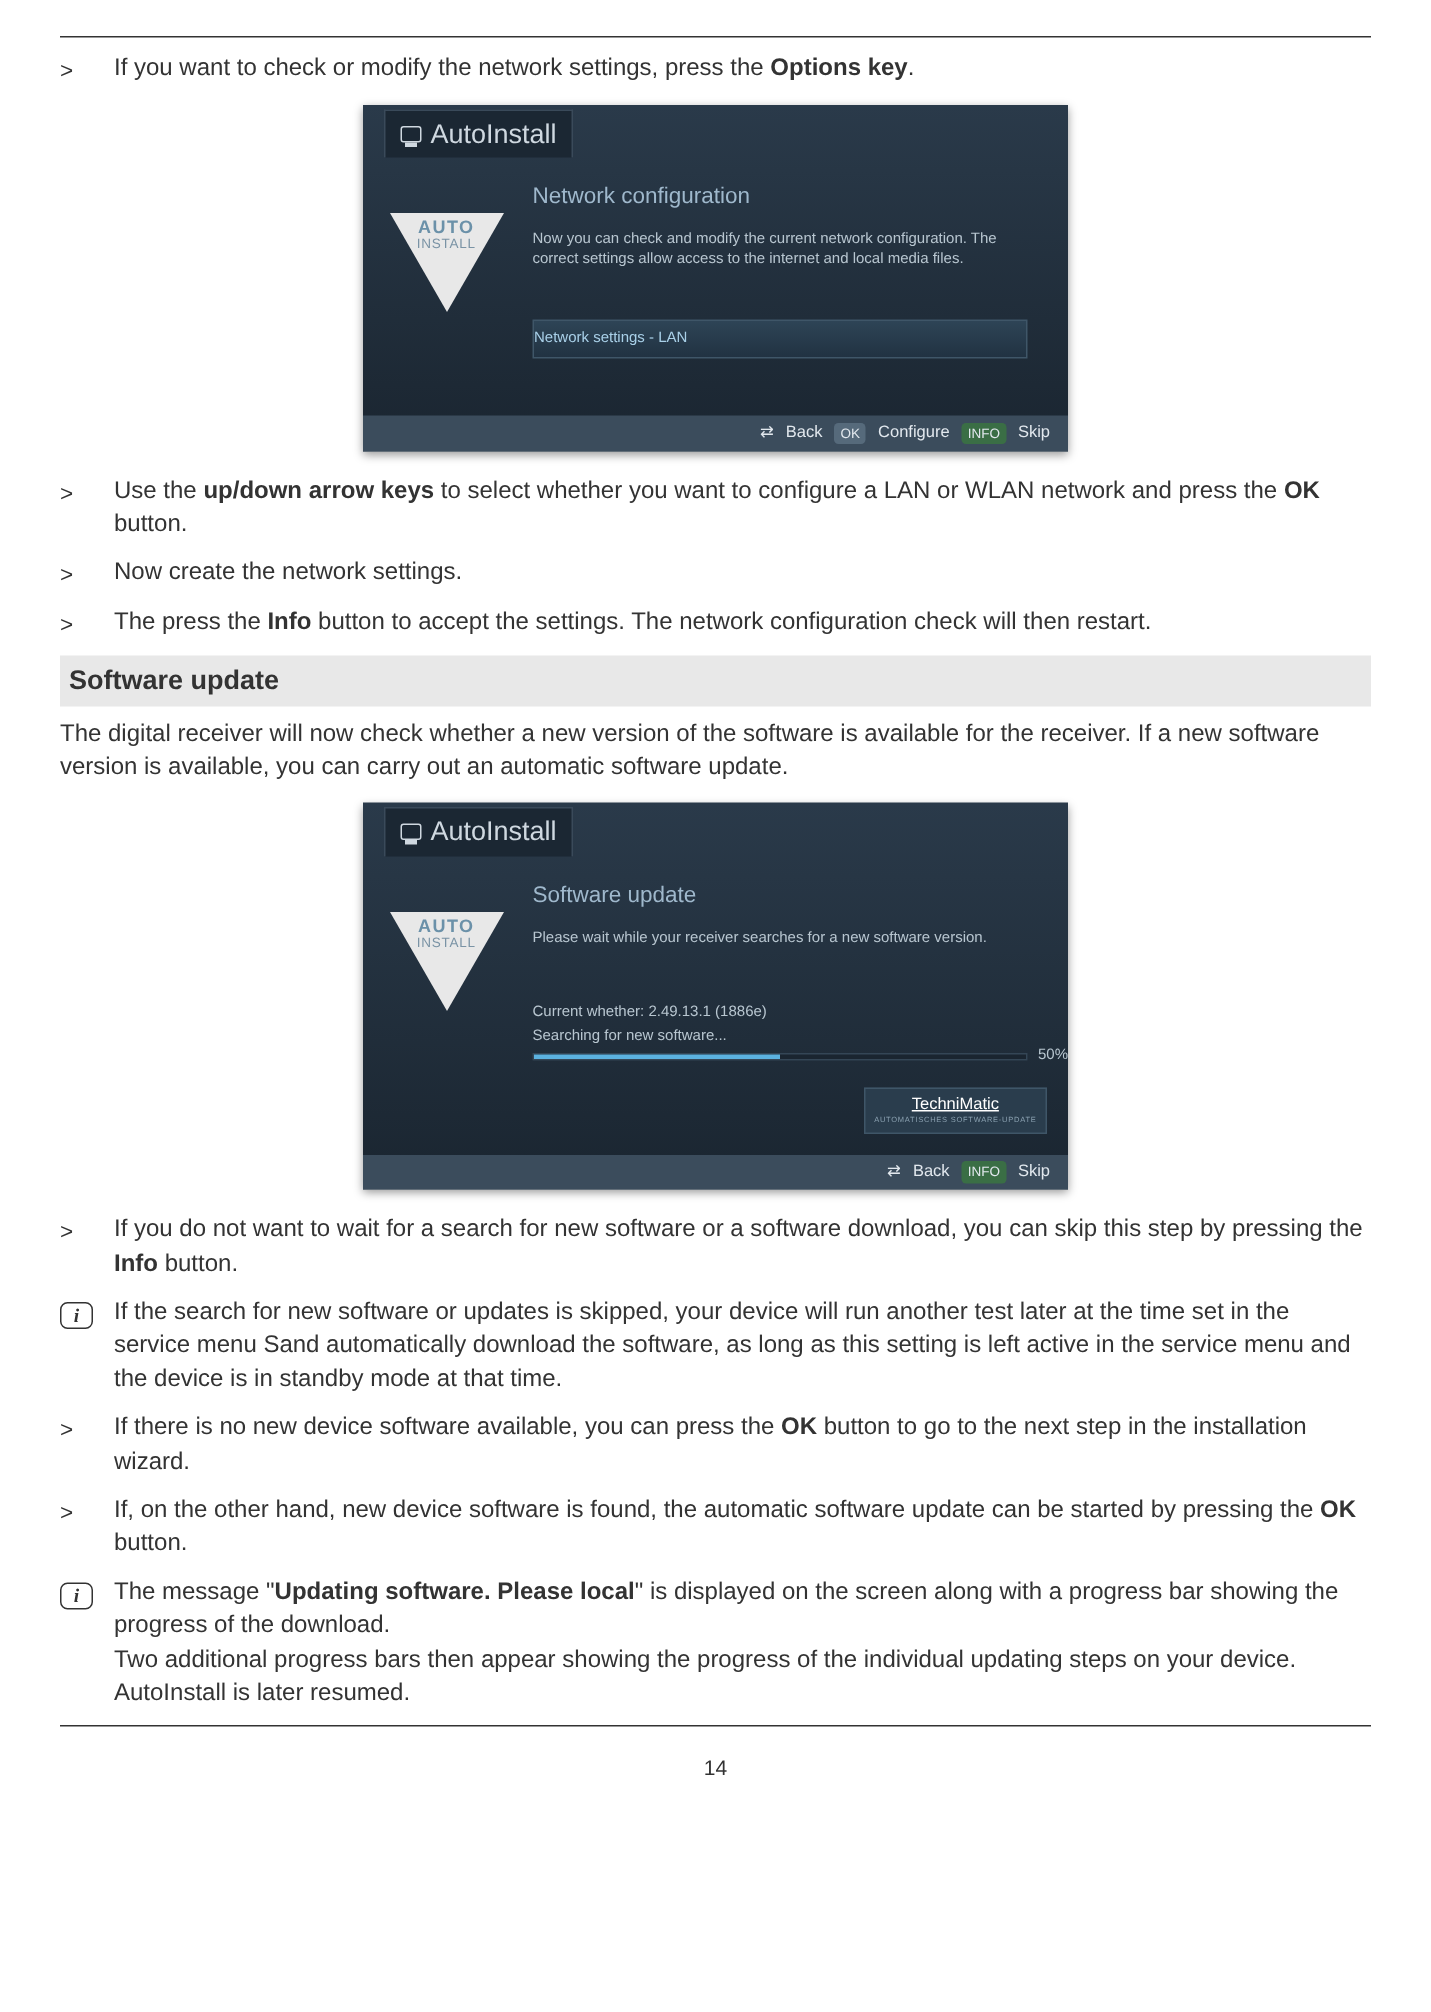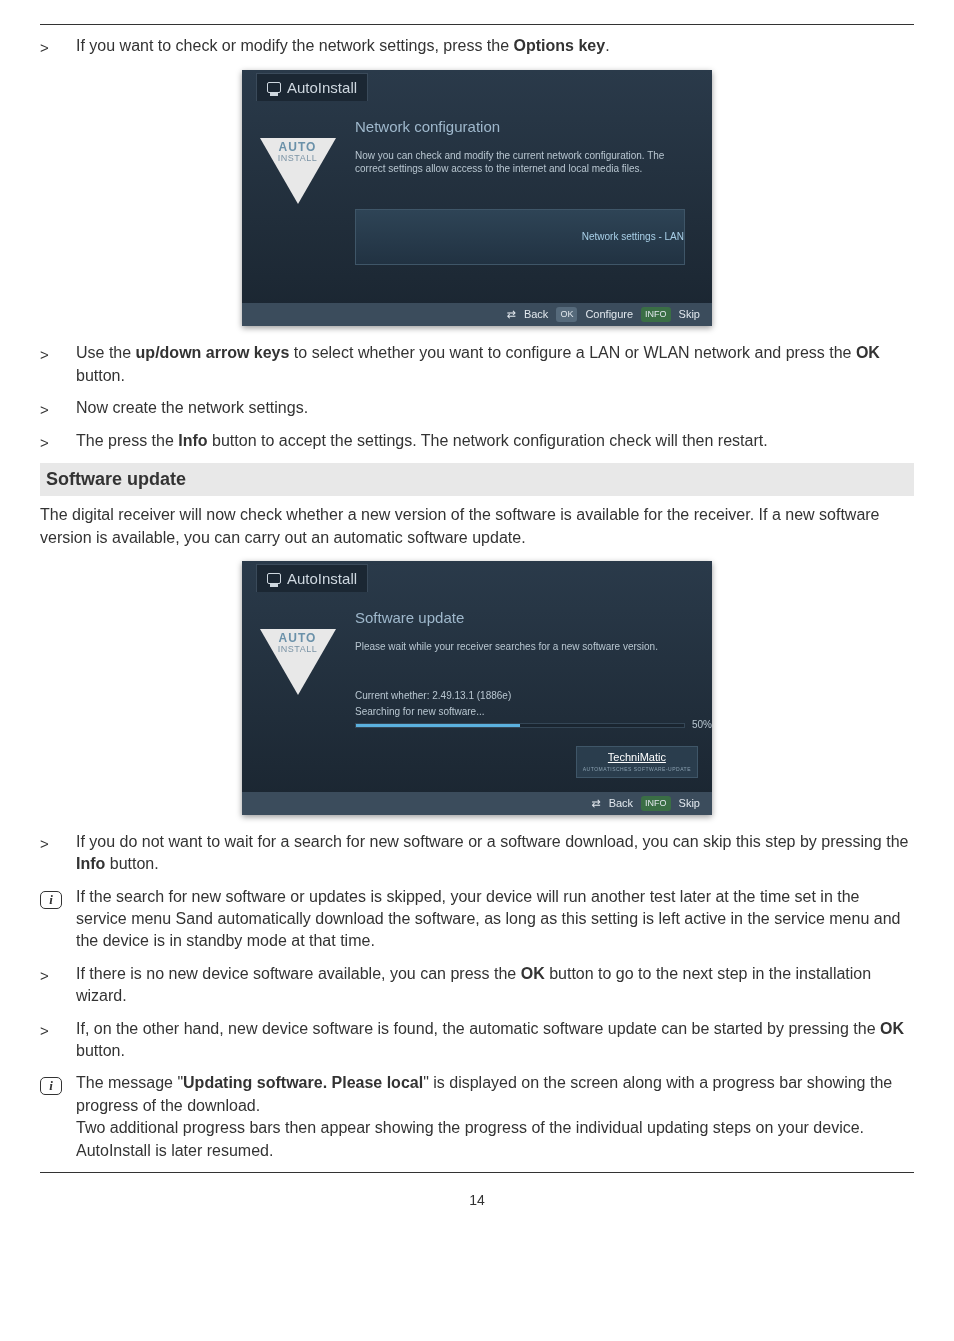--- a/index.html
+++ b/index.html
@@ -62,21 +62,21 @@
     box-shadow: 0 2px 6px rgba(0,0,0,.4);
   }
   .shot-tab {
     display: inline-flex;
     align-items: center;
     gap: 6px;
     background: #1b2733;
     border: 1px solid #3a4a5a;
     border-bottom: none;
     padding: 3px 10px;
-    font-size: 15px;
+    font-size: 18px;
     color: #cfd8e0;
     margin-left: 14px;
     margin-top: -2px;
     position: relative;
     top: -1px;
   }
   .monitor-icon {
     display: inline-block;
     width: 14px; height: 11px;
     border: 1.5px solid #cfd8e0;
@@ -110,22 +110,22 @@
   .tri-auto { font-weight: bold; color: #6b91a9; letter-spacing: 1px; font-size: 12px; }
   .tri-inst { color: #7a93a5; font-size: 9px; letter-spacing: 0.5px; }
 
   .sh-title { color:#9fb8cc; font-size: 15px; margin: 6px 0 12px; }
   .sh-para { color:#b8c6d0; font-size: 10px; line-height: 13px; width: 330px; }
   .sh-btn {
     background: linear-gradient(#2e4456, #213242);
     border: 1px solid #3f5668;
     color:#a9d0e8;
     font-size: 10px;
-    text-align: right;
-    padding: 20px 0;
+    text-align: left;
+    padding: 5px 0;
     margin-top: 8px;
     width: 330px;
   }
   .sh-row { font-size: 10px; color:#b8c6d0; margin-top: 16px; }
   .progress {
     width: 330px; height: 5px;
     background: #1a2530;
     border: 1px solid #344656;
     margin-top: 4px;
     position: relative;

